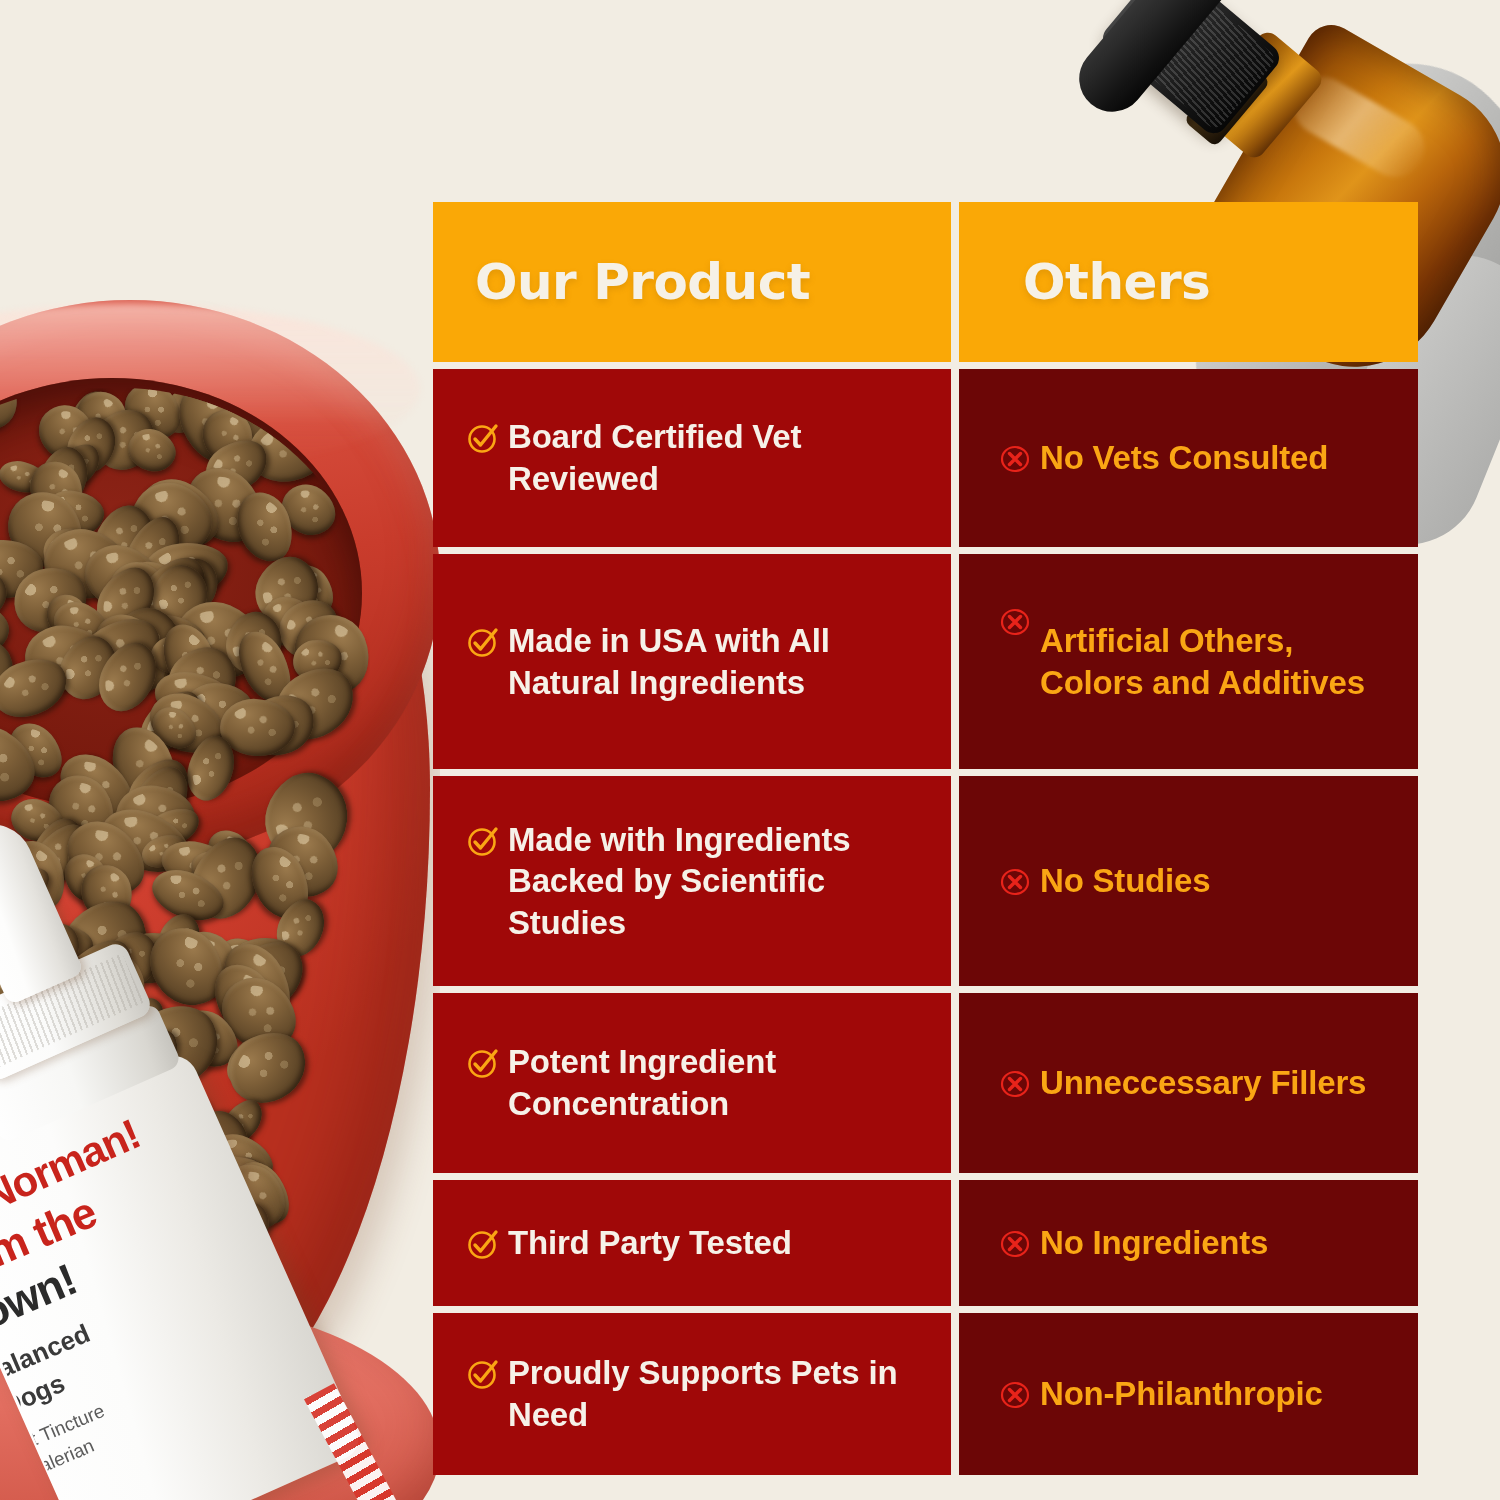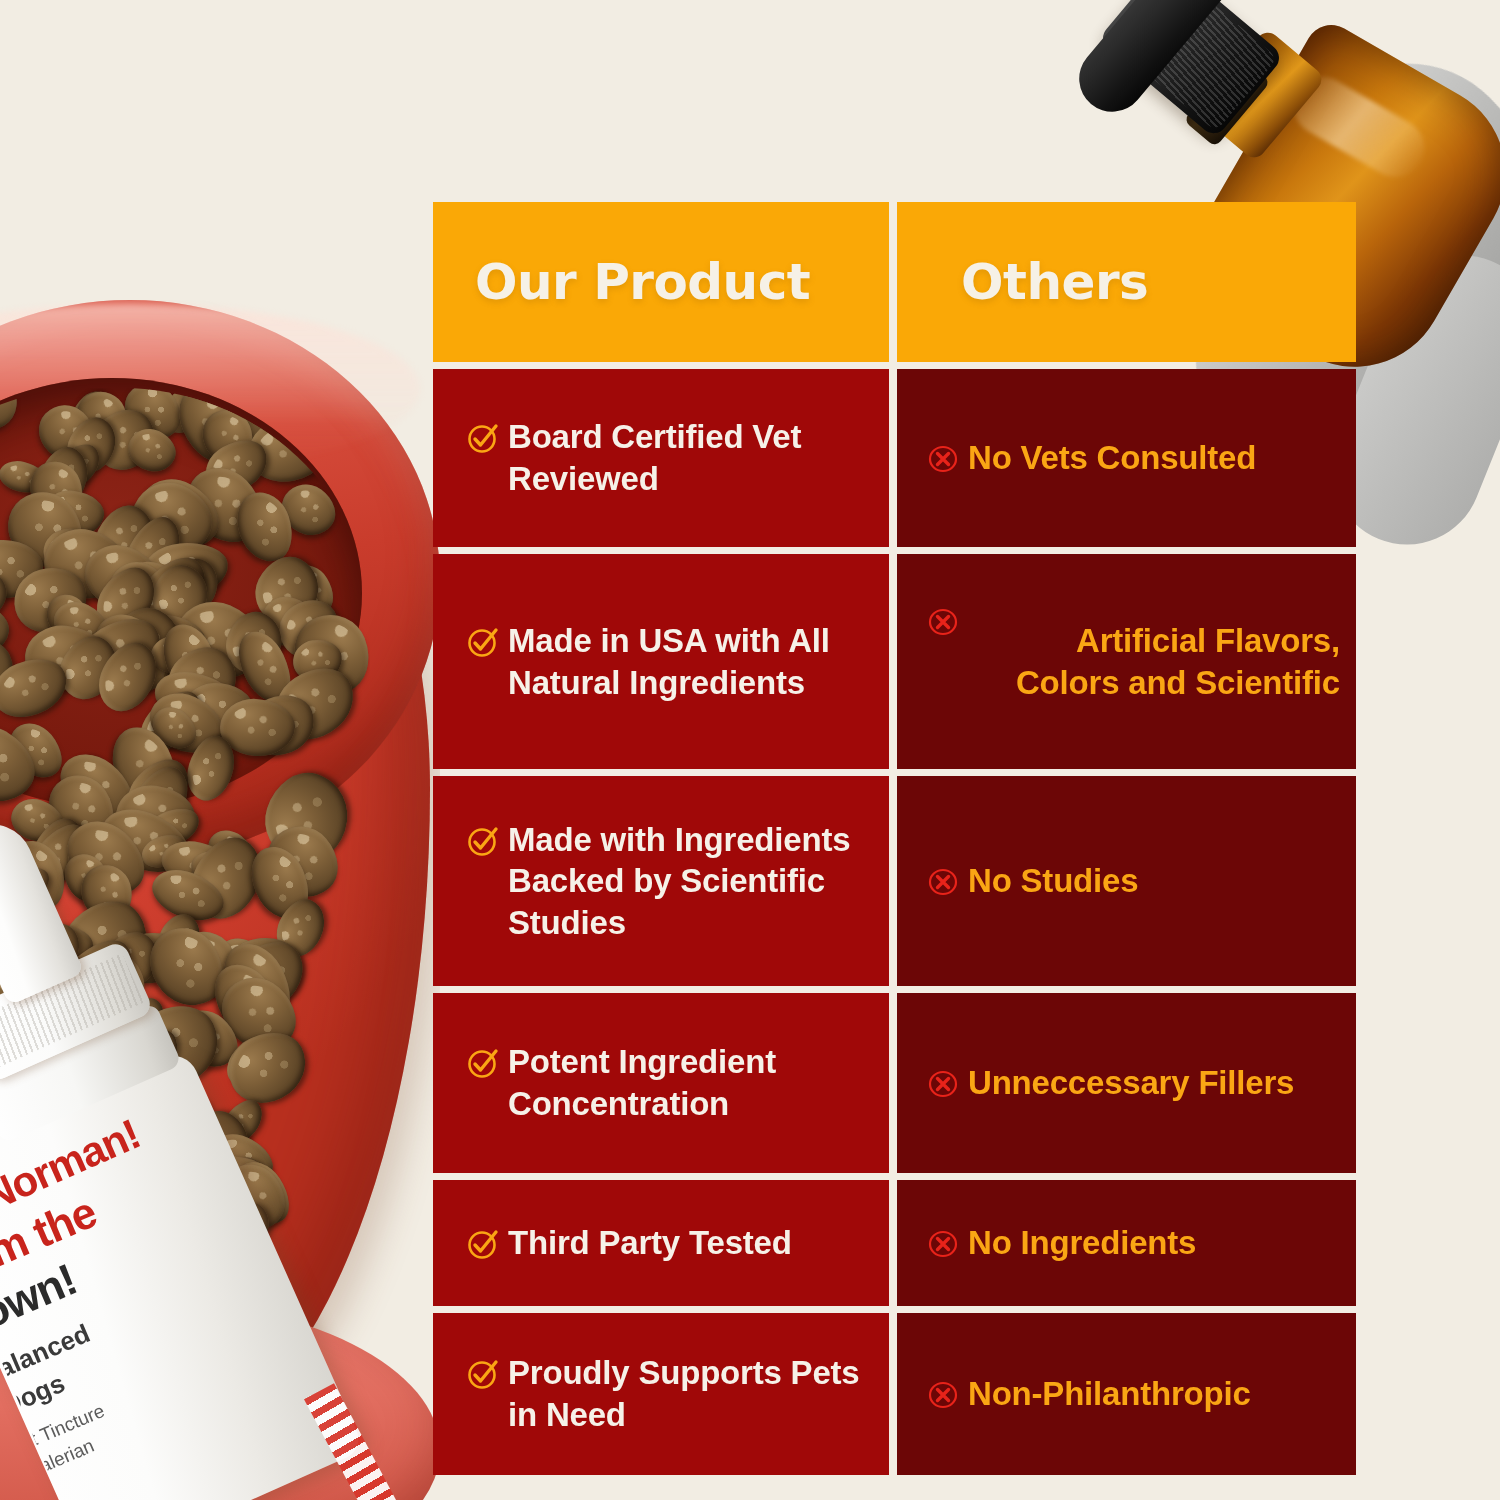--- a/index.html
+++ b/index.html
@@ -321,21 +321,21 @@
   .trow {
     display: flex;
     gap: 8px;
     flex: 0 0 auto;
   }
   .cell {
     display: flex;
     align-items: center;
     overflow: hidden;
   }
-  .col-ours { width: 456px; }
+  .col-ours { width: 518px; }
   .col-others { width: 459px; }
 
   
   .hrow { height: 160px; }
   .hcell {
     background: #faa806;
     align-items: center;
   }
   .htext {
     font-family: "DejaVu Sans", sans-serif;
@@ -348,22 +348,21 @@
   }
   .hcell.b .htext { padding-left: 64px; }
 
   
   .cell-ours {
     background: #a00808;
     padding: 10px 20px 10px 34px;
   }
   .cell-others {
     background: #6c0606;
-    padding: 10px 16px 10px 30px;
-    text-align: right;
+    padding: 10px 16px 10px 40px;
   }
   .item {
     display: flex;
     align-items: flex-start;
     gap: 9px;
   }
   .itxt-ours {
     font-weight: 700;
     font-size: 33px;
     line-height: 1.26;
@@ -739,21 +738,21 @@
         </div>
       </div>
       <div class="cell cell-others col-others mid">
         <div class="item ico-top">
           <span class="ico">
             <svg viewBox="0 0 32 32">
                 <ellipse cx="16" cy="16" rx="13" ry="12" fill="none" stroke="#e8231a" stroke-width="2.2"></ellipse>
                 <path d="M10.5 10.5 L21.5 21.5 M21.5 10.5 L10.5 21.5" stroke="#e8231a" stroke-width="3.4" stroke-linecap="round"></path>
               </svg>
           </span>
-          <span class="itxt-others">Artificial Flavors, Colors and Scientific</span>
+          <span class="itxt-others">Artificial Others, Colors and Additives</span>
         </div>
       </div>
     </div>
 
     <div class="trow r3">
       <div class="cell cell-ours col-ours">
         <div class="item">
           <span class="ico">
             <svg viewBox="0 0 32 32">
                 <circle cx="15" cy="17" r="12.5" fill="none" stroke="#faa614" stroke-width="2.6"></circle>

